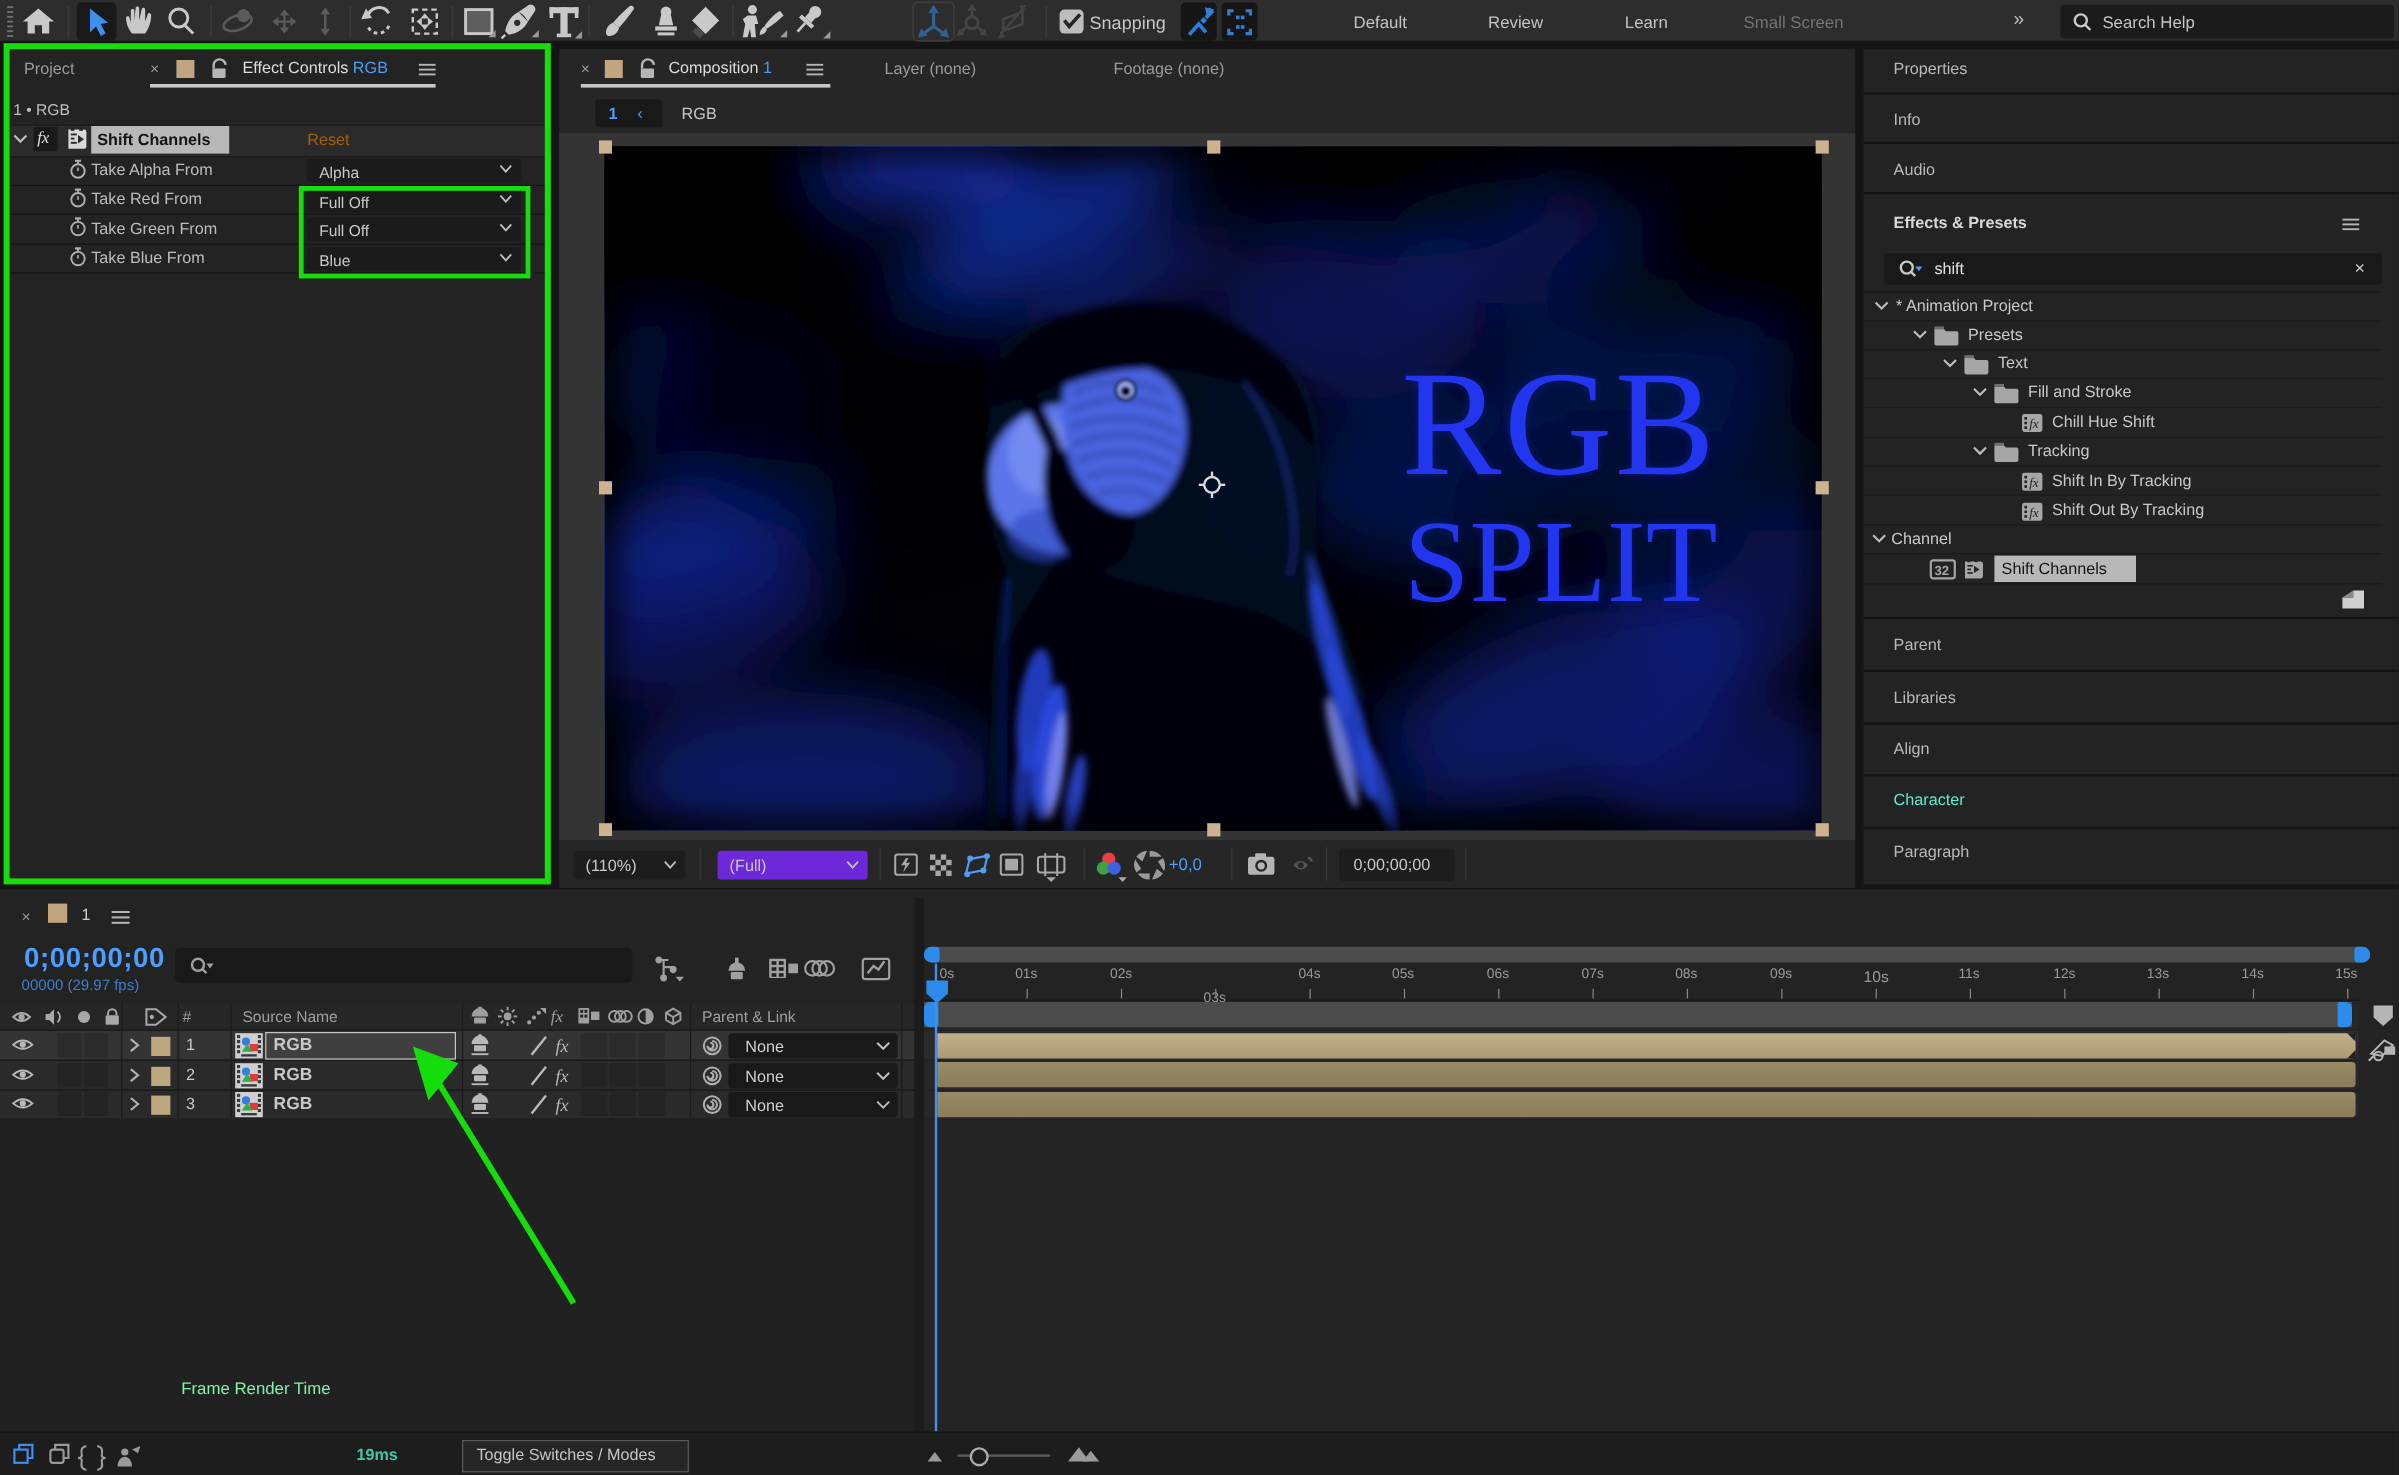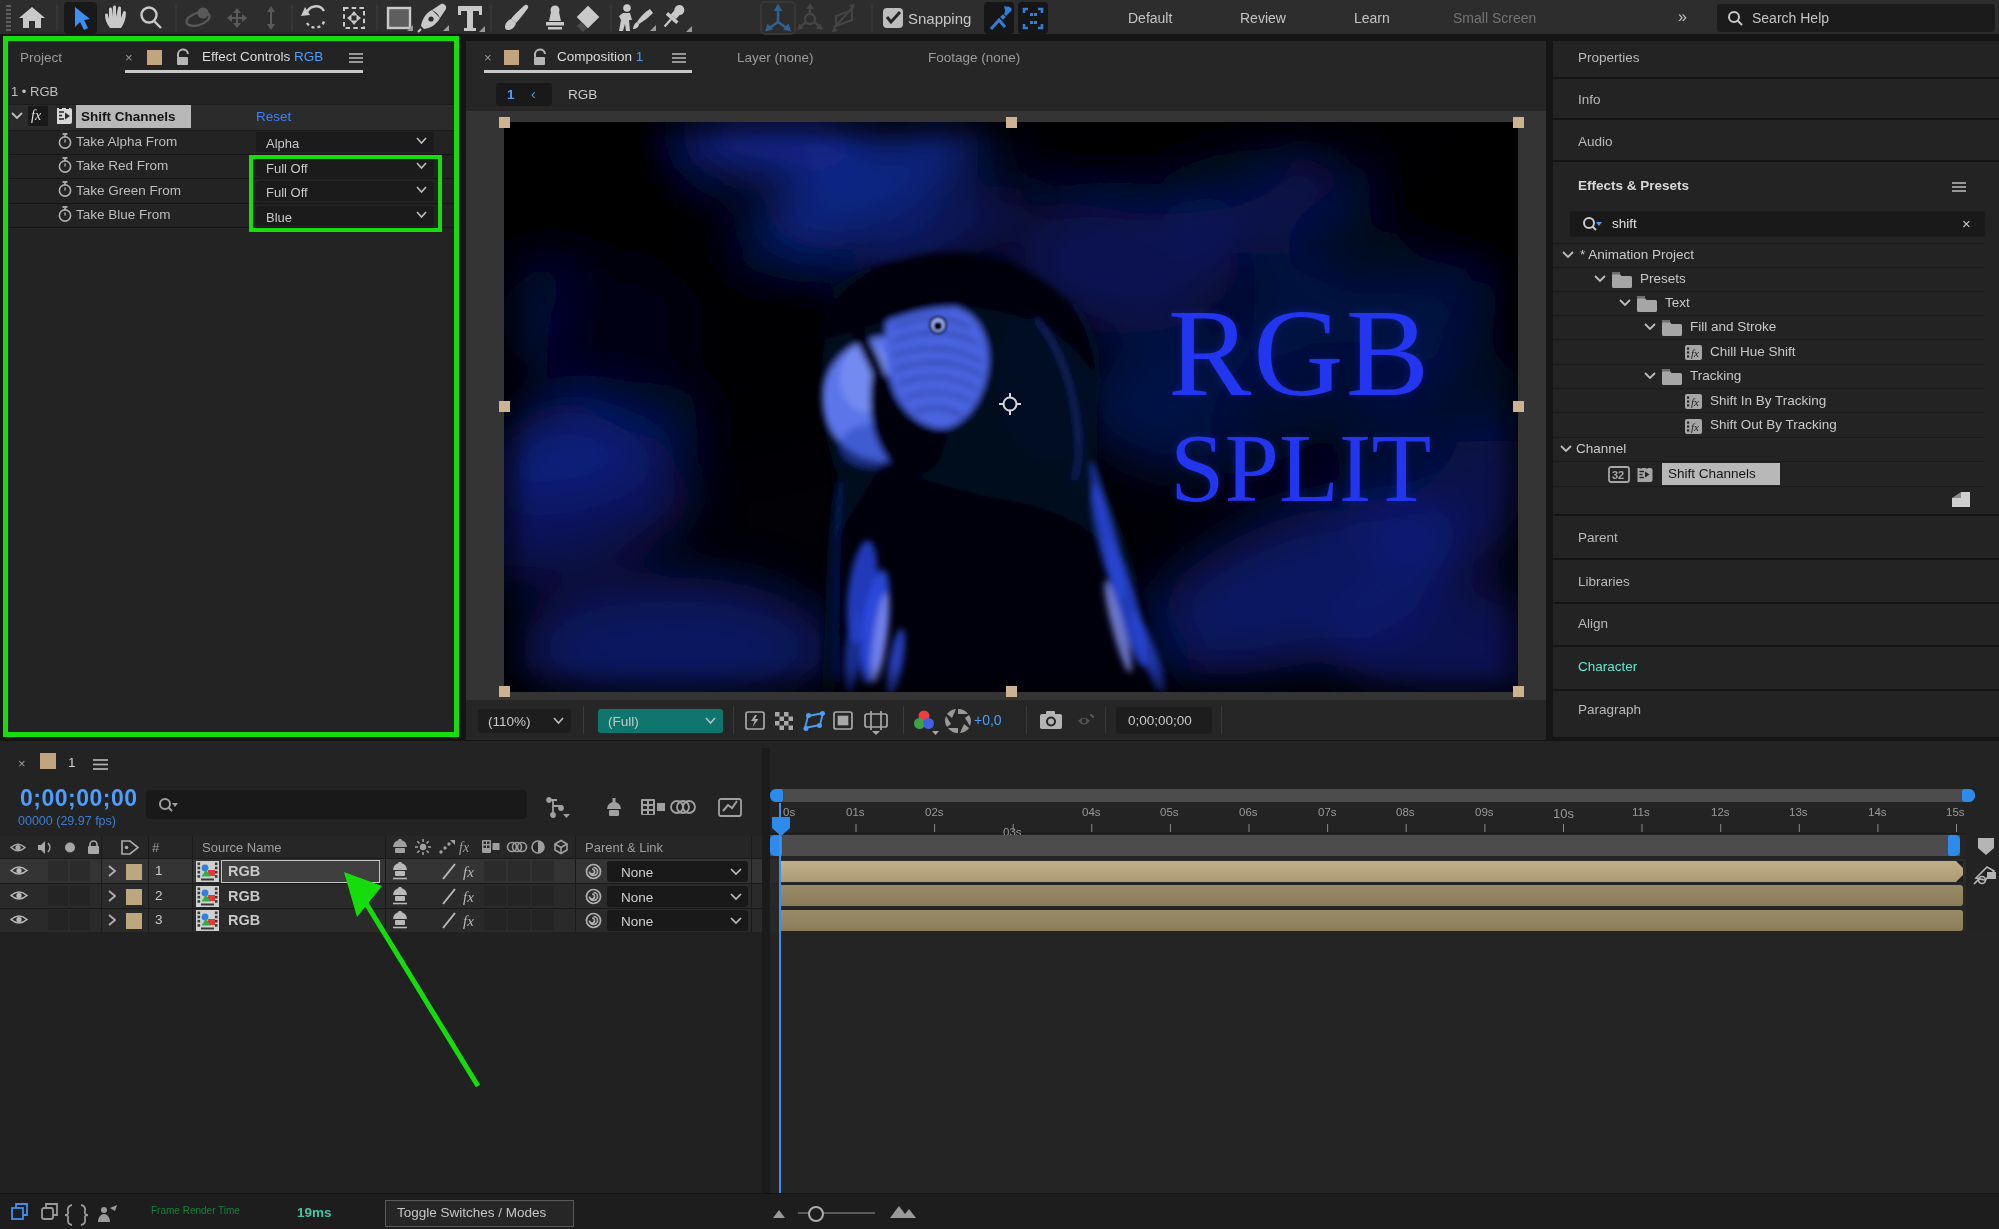--- a/index.html
+++ b/index.html
@@ -209,21 +209,21 @@
       <line x1="4" y1="6" x2="9" y2="6"></line>
       <line x1="4" y1="9.5" x2="7" y2="9.5"></line>
       <line x1="4" y1="13" x2="9" y2="13"></line>
     </g>
   <path d="M10 6.5 l5 3.5 l-5 3.5 Z" fill="#2b2b2b"></path>
   <rect x="4" y="0" width="3" height="3" fill="#232323"></rect>
     <rect x="11" y="0" width="3" height="3" fill="#232323"></rect>
 </svg>
 <div class="a" style="left:76px;top:105px;width:115px;height:23px;background:#b8b8b8"></div>
 <div class="t" style="left:81px;top:110px;font-size:13.5px;color:#141414;font-weight:bold">Shift Channels</div>
-<div class="t" style="left:256px;top:110px;font-size:13.5px;color:#3b82f6">Reset</div>
+<div class="t" style="left:256px;top:110px;font-size:13.5px;color:#a16207">Reset</div>
 <div class="sep" style="left:8px;top:154px;width:450px;height:1px"></div>
 <div class="sep" style="left:8px;top:178px;width:450px;height:1px"></div>
 <div class="sep" style="left:8px;top:203px;width:450px;height:1px"></div>
 <div class="sep" style="left:8px;top:227px;width:450px;height:1px"></div>
 <svg class="a" style="left:57px;top:133px" width="16" height="17" viewBox="0 0 16 17">
     <circle cx="8" cy="9.5" r="5.6" stroke="#b0b0b0" stroke-width="1.6" fill="none"></circle>
     <line x1="8" y1="4" x2="8" y2="1.5" stroke="#b0b0b0" stroke-width="1.6"></line>
     <line x1="5.5" y1="1" x2="10.5" y2="1" stroke="#b0b0b0" stroke-width="1.8"></line>
     <line x1="8" y1="9.5" x2="8" y2="6.5" stroke="#b0b0b0" stroke-width="1.4"></line>
   </svg>
@@ -405,21 +405,21 @@
 <div class="a" style="left:1006px;top:686px;width:11px;height:11px;background:#cdb38f"></div>
 <div class="a" style="left:1513px;top:686px;width:11px;height:11px;background:#cdb38f"></div>
 <div class="a" style="left:466px;top:700px;width:1080px;height:40px;background:#262626"></div>
 <div class="dd" style="left:478px;top:709px;width:93px;height:24px;background:#1d1d1d">
     <span style="position:absolute;left:10px;top:5px;font-size:13.5px">(110%)</span>
     <svg class="ddv" style="top:9px" width="9" height="6">
       <path d="M0 0 L4.5 5 L9 0" stroke="#bdbdbd" stroke-width="1.6" fill="none"></path>
     </svg>
   </div>
 <div class="sep" style="left:583px;top:706px;width:1px;height:28px;background:#3a3a3a"></div>
-<div class="dd" style="left:598px;top:709px;width:125px;height:24px;background:#0f766e">
+<div class="dd" style="left:598px;top:709px;width:125px;height:24px;background:#6d28d9">
     <span style="position:absolute;left:10px;top:5px;font-size:13.5px">(Full)</span>
     <svg class="ddv" style="top:9px" width="9" height="6">
       <path d="M0 0 L4.5 5 L9 0" stroke="#bdbdbd" stroke-width="1.6" fill="none"></path>
     </svg>
   </div>
 <div class="sep" style="left:733px;top:706px;width:1px;height:28px;background:#3a3a3a"></div>
 <svg class="a" style="left:745px;top:709px" width="160" height="26" viewBox="0 0 160 26">
   <g stroke="#a8a8a8" stroke-width="1.7" fill="none">
     <rect x="1" y="3" width="18" height="17" rx="2"></rect>
     <path d="M10 6 l-4 6 h3.5 l-2 6 l6 -8 h-3.5 l2 -4 Z" fill="#a8a8a8" stroke="none"></path>
@@ -1005,21 +1005,21 @@
   <g stroke="#9a9a9a" stroke-width="1.8" fill="none">
       <path d="M61 3 q-5 1 -4 6 q1 4 -3 4 q4 0 3 4 q-1 5 4 6"></path>
       <path d="M70 3 q5 1 4 6 q-1 4 3 4 q-4 0 -3 4 q1 5 -4 6"></path>
     </g>
   <g fill="#9a9a9a">
       <circle cx="93" cy="8" r="3"></circle>
       <path d="M87 20 c0 -5 3 -8 6 -8 c3 0 6 3 6 8 Z"></path>
       <path d="M99 6 l7 -3 l-2 6 Z"></path>
     </g>
 </svg>
-<div class="t" style="left:151px;top:1206px;font-size:10px;color:#15803d">Frame Render Time</div>
+<div class="t" style="left:151px;top:1150px;font-size:14px;color:#86efac">Frame Render Time</div>
 <div class="t" style="left:297px;top:1206px;font-size:13.5px;color:#45c5a5;font-weight:bold">19ms</div>
 <div class="a" style="left:385px;top:1200px;width:187px;height:25px;border:1px solid #5a5a5a;background:#262626"></div>
 <div class="t" style="left:397px;top:1206px;font-size:13.5px;color:#c6c6c6">Toggle Switches / Modes</div>
 <svg class="a" style="left:771px;top:1206px" width="24" height="14">
     <path d="M2 12 L8 4 L14 12 Z" fill="#9a9a9a"></path>
   </svg>
 <div class="a" style="left:798px;top:1212px;width:77px;height:2px;background:#5a5a5a"></div>
 <div class="a" style="left:808px;top:1206px;width:12px;height:12px;border:2px solid #adadad;border-radius:50%;background:#1d1d1d"></div>
 <svg class="a" style="left:888px;top:1203px" width="30" height="17">
     <path d="M2 15 L11 3 L20 15 Z" fill="#9a9a9a"></path>

